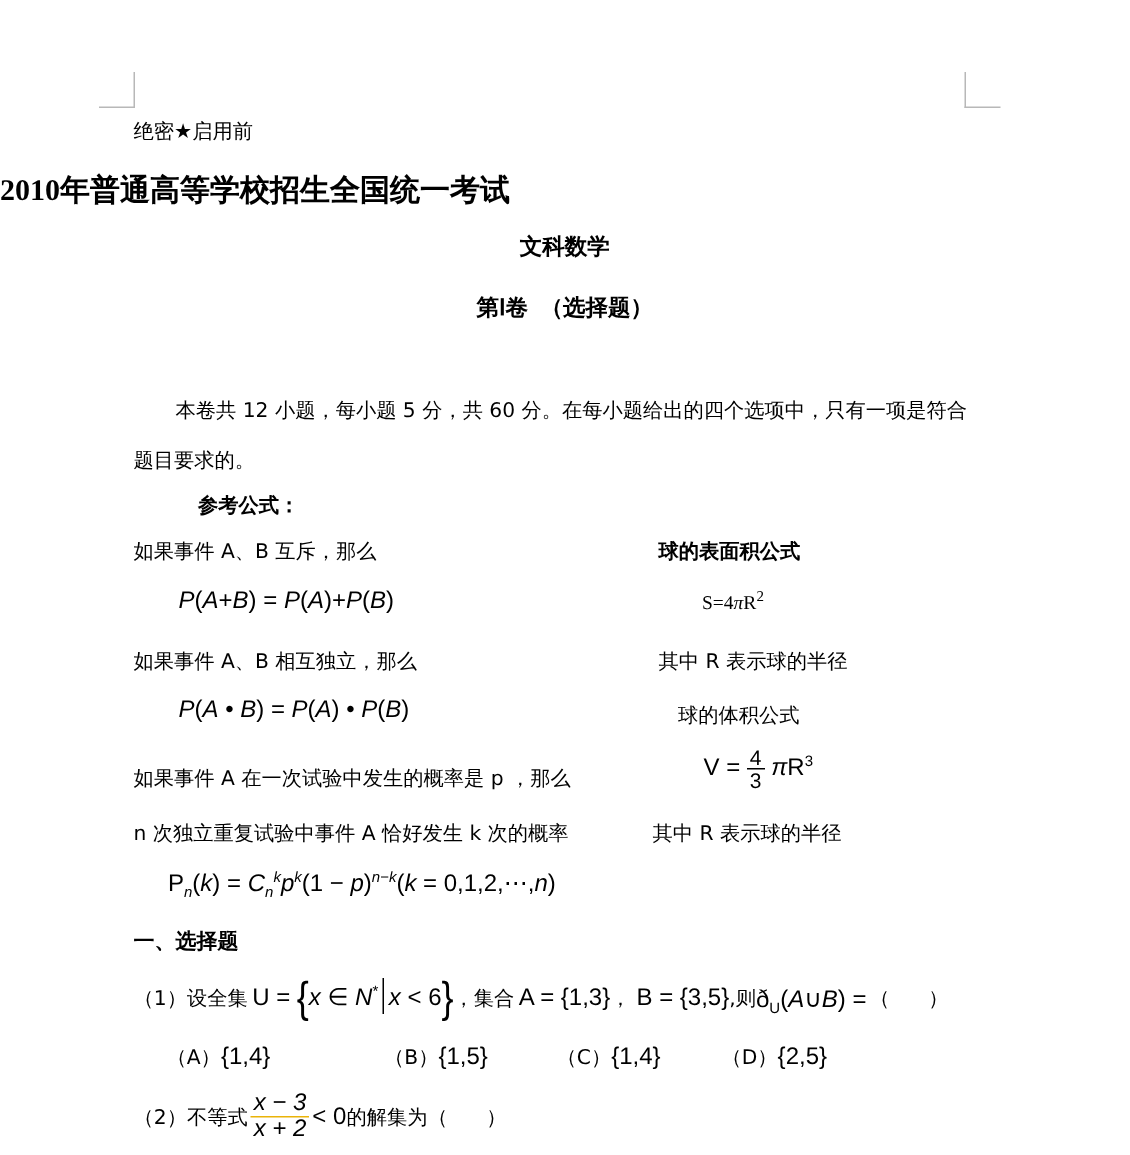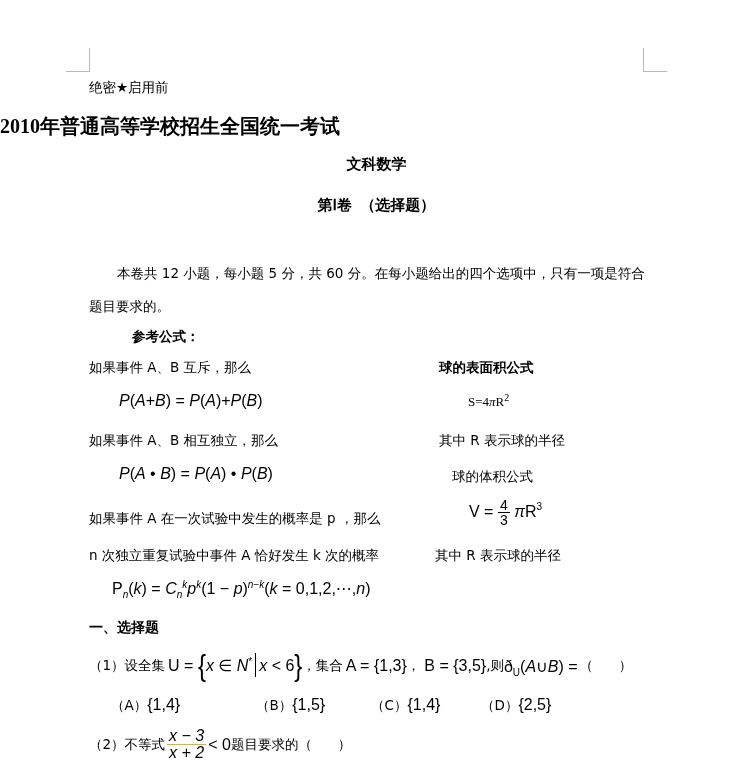--- a/index.html
+++ b/index.html
@@ -83,15 +83,15 @@
 </div>
 
 <div class="abs body-text" style="left:89px; top:728px; display:flex; align-items:center;">
   <span>（2）</span>
   <span>不等式</span>
   <span class="frac math" style="margin:0 2px;">
     <span class="num" style="font-style:italic;">x − 3</span>
     <span class="den" style="font-style:italic;">x + 2</span>
   </span>
   <span class="math">&lt; 0</span>
-  <span>题目要求的</span>
+  <span>的解集为</span>
   <span style="white-space:pre;">（      ）</span>
 </div>
 
 </body></html>

